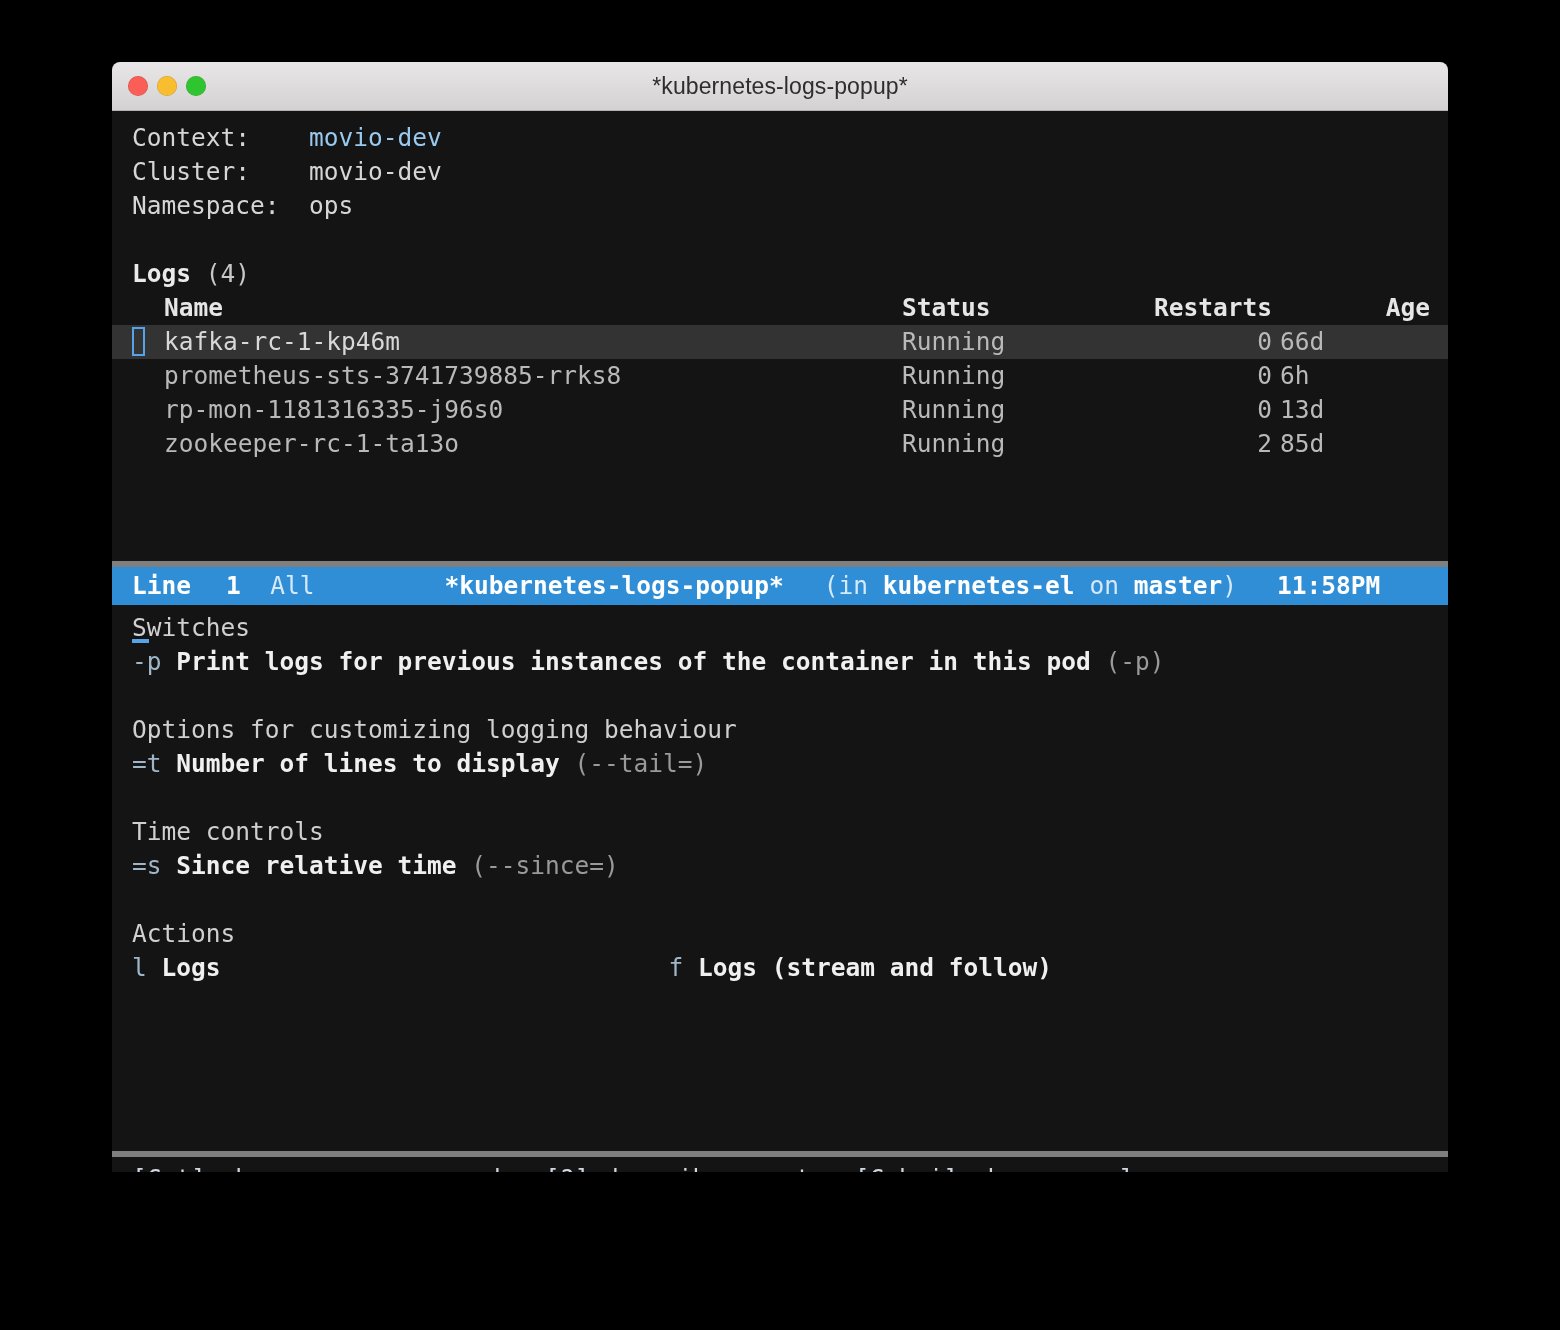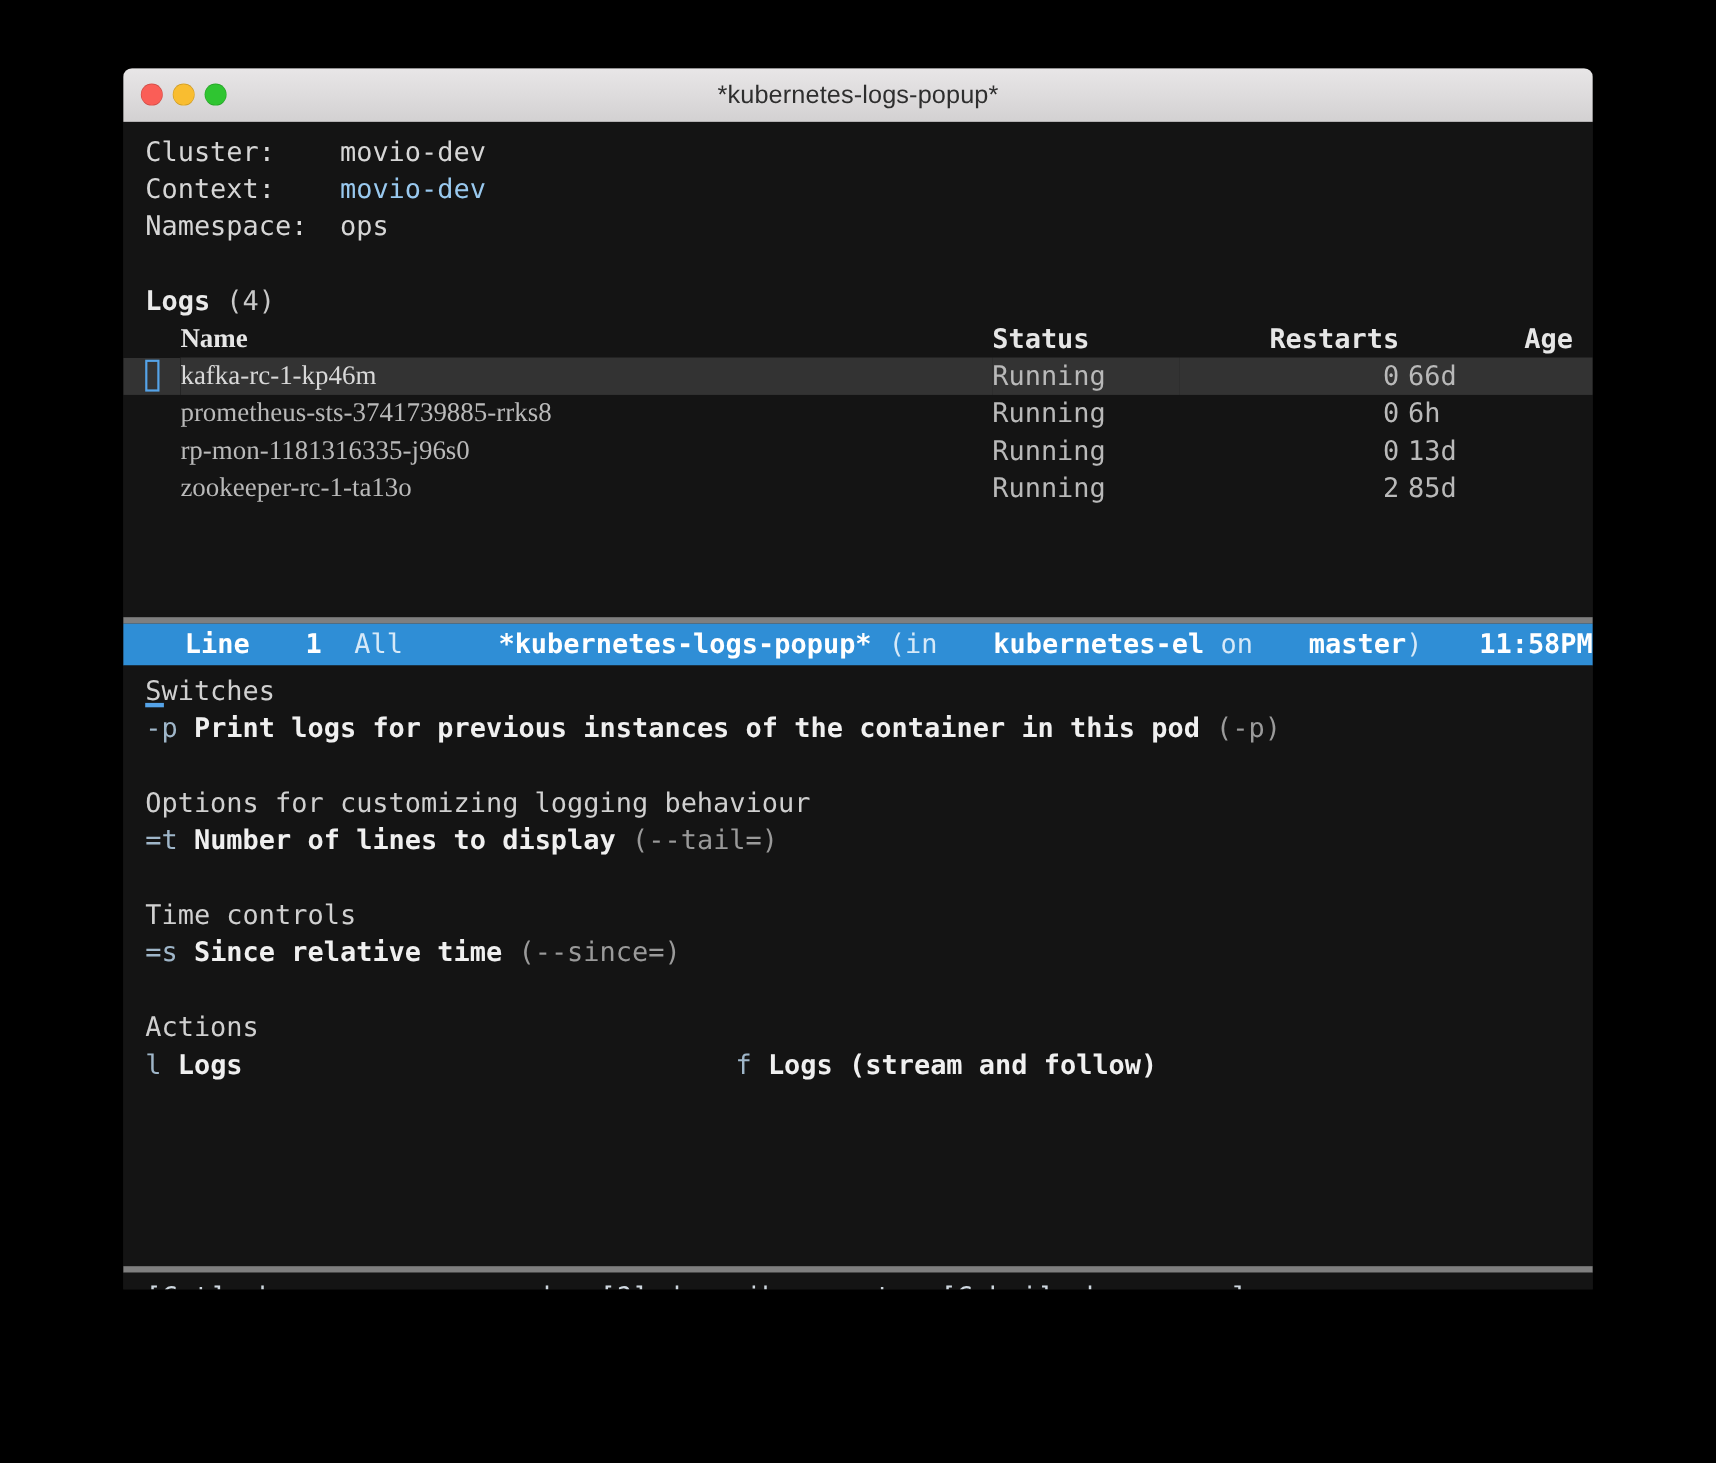--- a/index.html
+++ b/index.html
@@ -100,21 +100,21 @@
     font-size: 24.5px;
   }
   .pod-row td {
     height: 22px;
     white-space: pre;
     font-size: 24.5px;
     color: #b9b9b9;
   }
   .pod-row.selected td { background: #333333; }
   .col-cursor { width: 32px; padding-left: 20px !important; position: relative; }
-  .col-name   { color: #cfcfcf; font-family: Liberation Serif, serif; }
+  .col-name   { color: #cfcfcf; }
   .col-status { width: 170px; text-align: left; color: #a8a8a8; }
   .col-restarts { width: 200px; text-align: right; color: #a8a8a8; padding-right: 8px !important; }
   .col-age    { width: 150px; color: #a8a8a8; padding-right: 18px !important; }
   .thead-row .col-status  { color:#e6e6e6; }
   .thead-row .col-restarts{ color:#e6e6e6; text-align:right; }
   .thead-row .col-age     { color:#e6e6e6; text-align:right; }
   .pod-row.selected .col-name { color: #d8d8d8; }
 
   .cursor-box {
     display: inline-block;
@@ -132,21 +132,21 @@
   #modeline {
     background: #2f8ed6;
     color: #ffffff;
     height: 38px;
     display: flex;
     align-items: center;
     white-space: pre;
     font-size: 24.5px;
     padding-left: 20px;
   }
-  #modeline .b { font-weight: bold; margin-left: 36px; }
+  #modeline .b { font-weight: bold; }
   #modeline .dim { color: #d6e9f8; }
   #modeline .gap1 { display:inline-block; width: 130px; }
   #modeline .gap2 { display:inline-block; width: 35px; }
   #modeline .gap3 { display:inline-block; width: 40px; }
 
   
   #pane-bottom {
     position: relative;
     height: 540px;
     background: #141414;
@@ -199,23 +199,23 @@
       <span class="light min"></span>
       <span class="light zoom"></span>
     </div>
     <div id="window-title">*kubernetes-logs-popup*</div>
   </div>
 
   <div id="frame">
 
     <div id="pane-top">
 
+      <div class="txtline"><span class="lbl">Context:</span><span>    </span><span class="ctxval">movio-dev</span></div>
+
       <div class="txtline"><span class="lbl">Cluster:</span><span>    </span><span class="plainval">movio-dev</span></div>
-
-      <div class="txtline"><span class="lbl">Context:</span><span>    </span><span class="ctxval">movio-dev</span></div>
 
       <div class="txtline"><span class="lbl">Namespace:</span><span>  </span><span class="plainval">ops</span></div>
 
       <div class="spacer"></div>
 
       <div class="txtline"><span class="heading">Logs</span><span> </span><span class="paren">(4)</span></div>
 
       <table id="pods-table">
         <thead>
           <tr class="thead-row">

